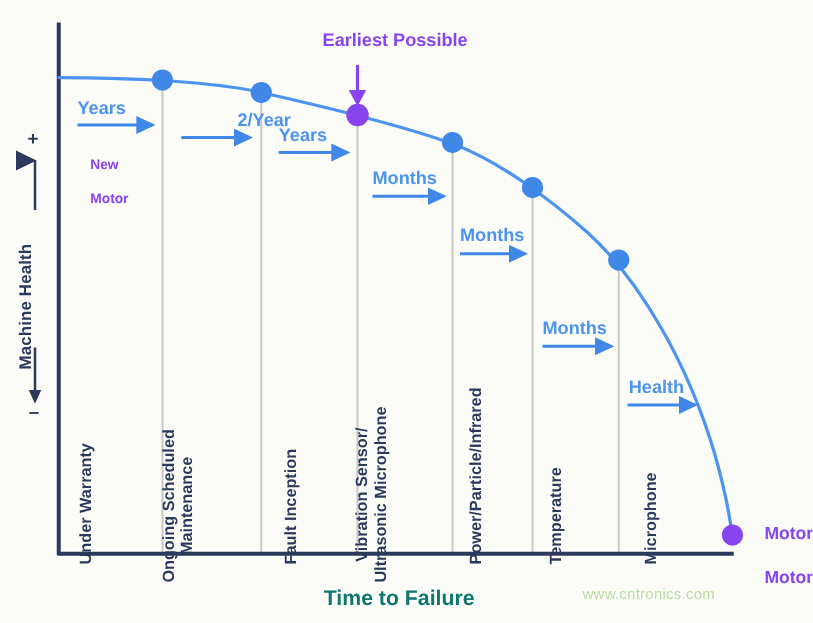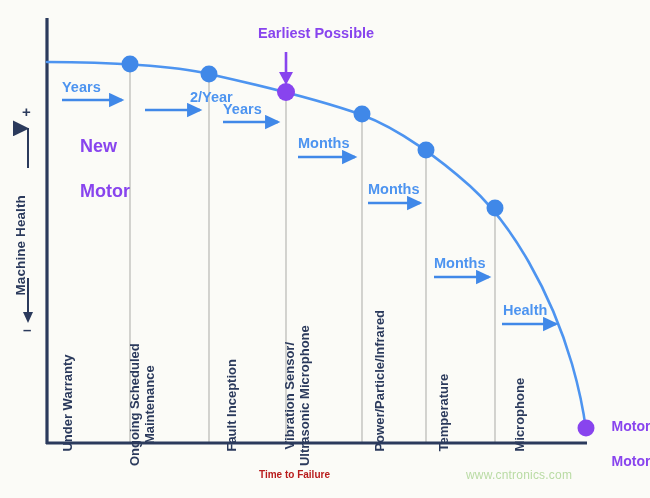--- a/index.html
+++ b/index.html
@@ -54,23 +54,23 @@
   .y-minus {
     left: 23px;
     top: 322px;
     font-size: 15px;
     font-weight: bold;
     color: #2b3a5c;
   }
   .x-axis-title {
     left: 259px;
     top: 470px;
-    font-size: 10px;
-    font-weight: bold;
-    color: #b91c1c;
+    font-size: 17px;
+    font-weight: bold;
+    color: #0f766e;
   }
   .watermark {
     left: 466px;
     top: 469px;
     font-size: 12px;
     color: #b9dba4;
     letter-spacing: .2px;
   }
   
   .col-label {
@@ -84,21 +84,21 @@
     line-height: 1.12;
   }
   
   .interval-label {
     font-size: 14.5px;
     font-weight: bold;
     color: #4d94f0;
   }
   
   .callout-purple {
-    font-size: 18px;
+    font-size: 11px;
     font-weight: bold;
     color: #8844ee;
     text-align: center;
     line-height: 1.25;
   }
   .callout-title {
     left: 228px;
     top: 6px;
     width: 160px;
     font-size: 14.5px;

